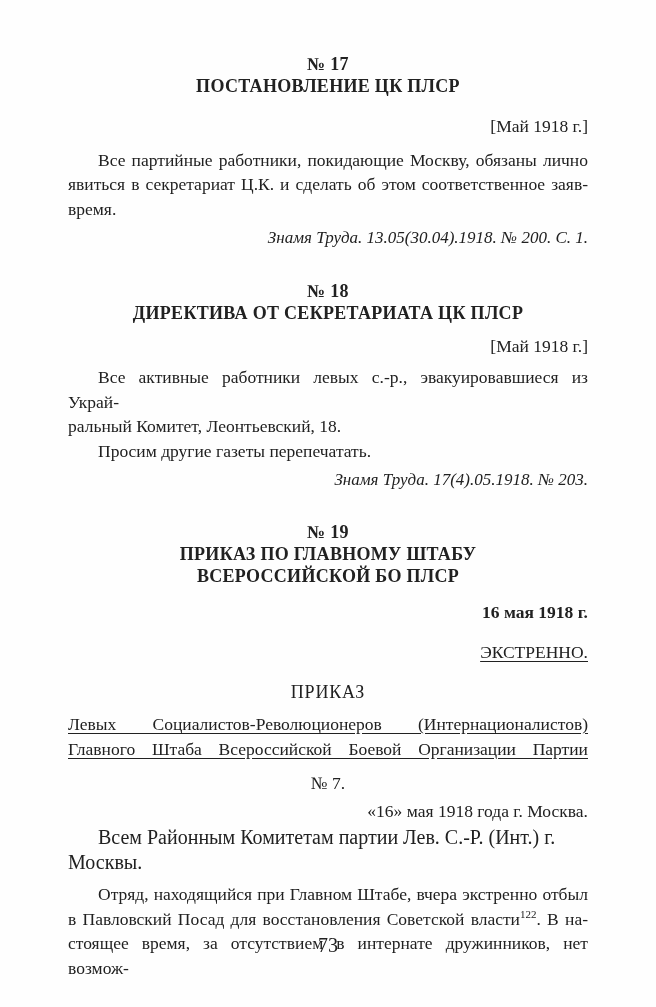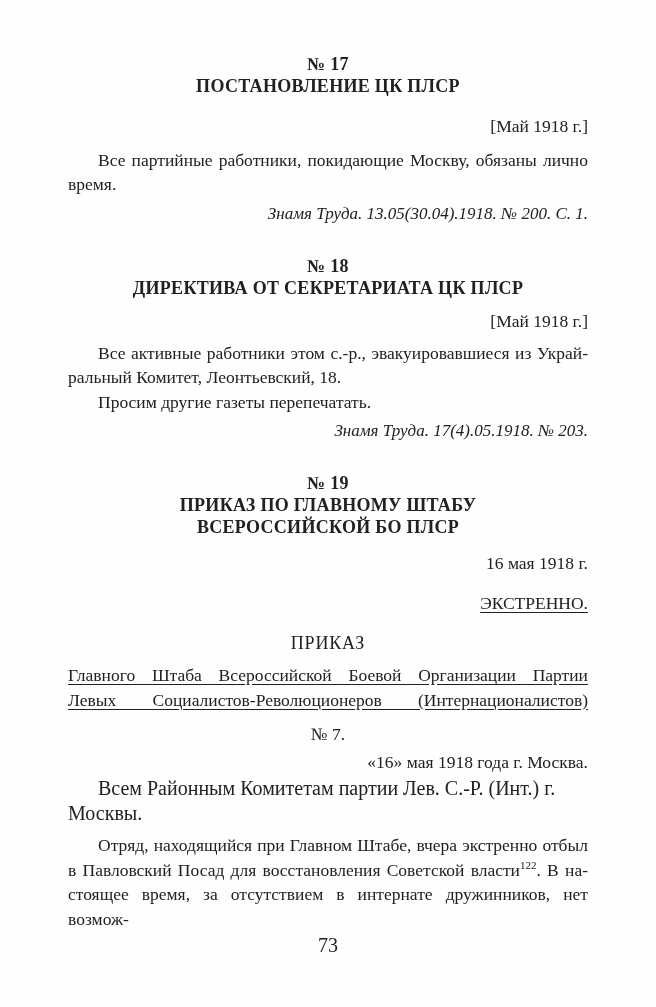--- a/index.html
+++ b/index.html
@@ -21,21 +21,21 @@
   .date-line { text-align: right; font-size: 17.5px; line-height: 24.5px; margin-top: 17px; }
   .para { margin-top: 9px; }
   .line { font-size: 17.5px; line-height: 24.5px; white-space: nowrap; }
   .fill { white-space: normal; text-align: justify; text-align-last: justify; }
   .indent { text-indent: 30px; }
   .source-line { text-align: right; font-style: italic; font-size: 17px; line-height: 24.5px; margin-top: 5px; }
   .section-18 { margin-top: 29px; }
   .section-18 .date-line { margin-top: 10px; }
   .section-18 .para { margin-top: 7px; }
   .section-19 { margin-top: 28px; }
-  .section-19 .date-line { margin-top: 13px; }
+  .section-19 .date-line { margin-top: 13px; font-weight: bold; }
   .urgency-line { text-align: right; font-size: 17.5px; line-height: 24.5px; margin-top: 16px; }
   .underlined { text-decoration: underline; text-underline-offset: 3px; }
   .order-heading { text-align: center; font-size: 18px; line-height: 24.5px; margin-top: 15px; letter-spacing: 0.8px; }
   .issuer-block { margin-top: 8px; }
   .issuer-line { font-size: 17.5px; line-height: 24.5px; text-decoration: underline; text-underline-offset: 3px; text-align: justify; text-align-last: justify; }
   .order-number { text-align: center; font-size: 17.5px; line-height: 24.5px; margin-top: 10px; }
   .dateline { text-align: right; font-size: 17.5px; line-height: 24.5px; margin-top: 3px; }
   .addressee { font-size: 20px; line-height: 24.5px; margin-top: 2px; text-indent: 30px; }
   .final-para { margin-top: 8px; }
   sup.footnote { font-size: 11px; line-height: 0; vertical-align: super; letter-spacing: 0; }
@@ -47,53 +47,54 @@
 <div class="page">
 
   <section class="section-17">
     <div class="doc-head">
       <div>№ 17</div>
       <div>ПОСТАНОВЛЕНИЕ ЦК ПЛСР</div>
     </div>
     <div class="date-line">[Май 1918 г.]</div>
     <div class="para body-text">
       <div class="line fill indent">Все партийные работники, покидающие Москву, обязаны лично</div>
+      <div class="line fill">явиться в секретариат Ц.К. и сделать об этом соответственное заяв-</div>
       <div class="line">время.</div>
     </div>
     <div class="source-line">Знамя Труда. 13.05(30.04).1918. № 200. С. 1.</div>
   </section>
 
   <section class="section-18">
     <div class="doc-head">
       <div>№ 18</div>
       <div>ДИРЕКТИВА ОТ СЕКРЕТАРИАТА ЦК ПЛСР</div>
     </div>
     <div class="date-line">[Май 1918 г.]</div>
     <div class="para body-text">
-      <div class="line fill indent">Все активные работники этом с.-р., эвакуировавшиеся из Украй-</div>
+      <div class="line fill indent">Все активные работники левых с.-р., эвакуировавшиеся из Украй-</div>
       <div class="line">ральный Комитет, Леонтьевский, 18.</div>
       <div class="line indent">Просим другие газеты перепечатать.</div>
     </div>
     <div class="source-line">Знамя Труда. 17(4).05.1918. № 203.</div>
   </section>
 
   <section class="section-19">
     <div class="doc-head">
       <div>№ 19</div>
       <div>ПРИКАЗ ПО ГЛАВНОМУ ШТАБУ</div>
       <div>ВСЕРОССИЙСКОЙ БО ПЛСР</div>
     </div>
     <div class="date-line">16 мая 1918 г.</div>
     <div class="urgency-line">
       <span class="underlined">ЭКСТРЕННО.</span>
     </div>
     <div class="order-heading">ПРИКАЗ</div>
     <div class="issuer-block">
+      <div class="issuer-line">Левых Социалистов-Революционеров (Интернационалистов)</div>
       <div class="issuer-line">Главного Штаба Всероссийской Боевой Организации Партии</div>
-      <div class="issuer-line">Левых Социалистов-Революционеров (Интернационалистов)</div>
     </div>
     <div class="order-number">№ 7.</div>
     <div class="dateline">«16» мая 1918 года г. Москва.</div>
     <div class="addressee">Всем Районным Комитетам партии Лев. С.-Р. (Инт.) г. Москвы.</div>
     <div class="para body-text final-para">
       <div class="line fill indent">Отряд, находящийся при Главном Штабе, вчера экстренно отбыл</div>
       <div class="line fill"><span>в Павловский Посад для восстановления Советской власти</span><sup class="footnote">122</sup><span>. В на-</span></div>
       <div class="line fill">стоящее время, за отсутствием в интернате дружинников, нет возмож-</div>
     </div>
   </section>

